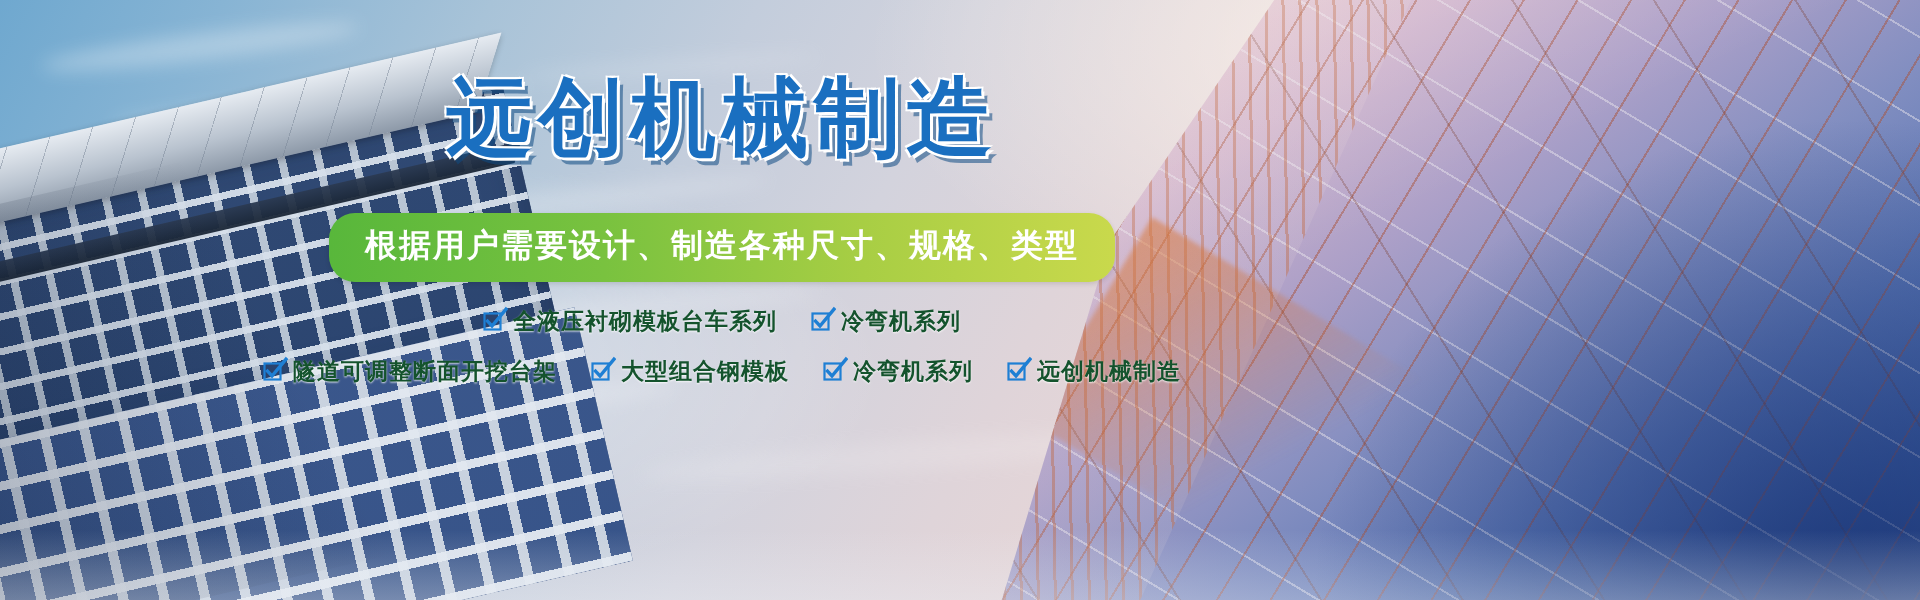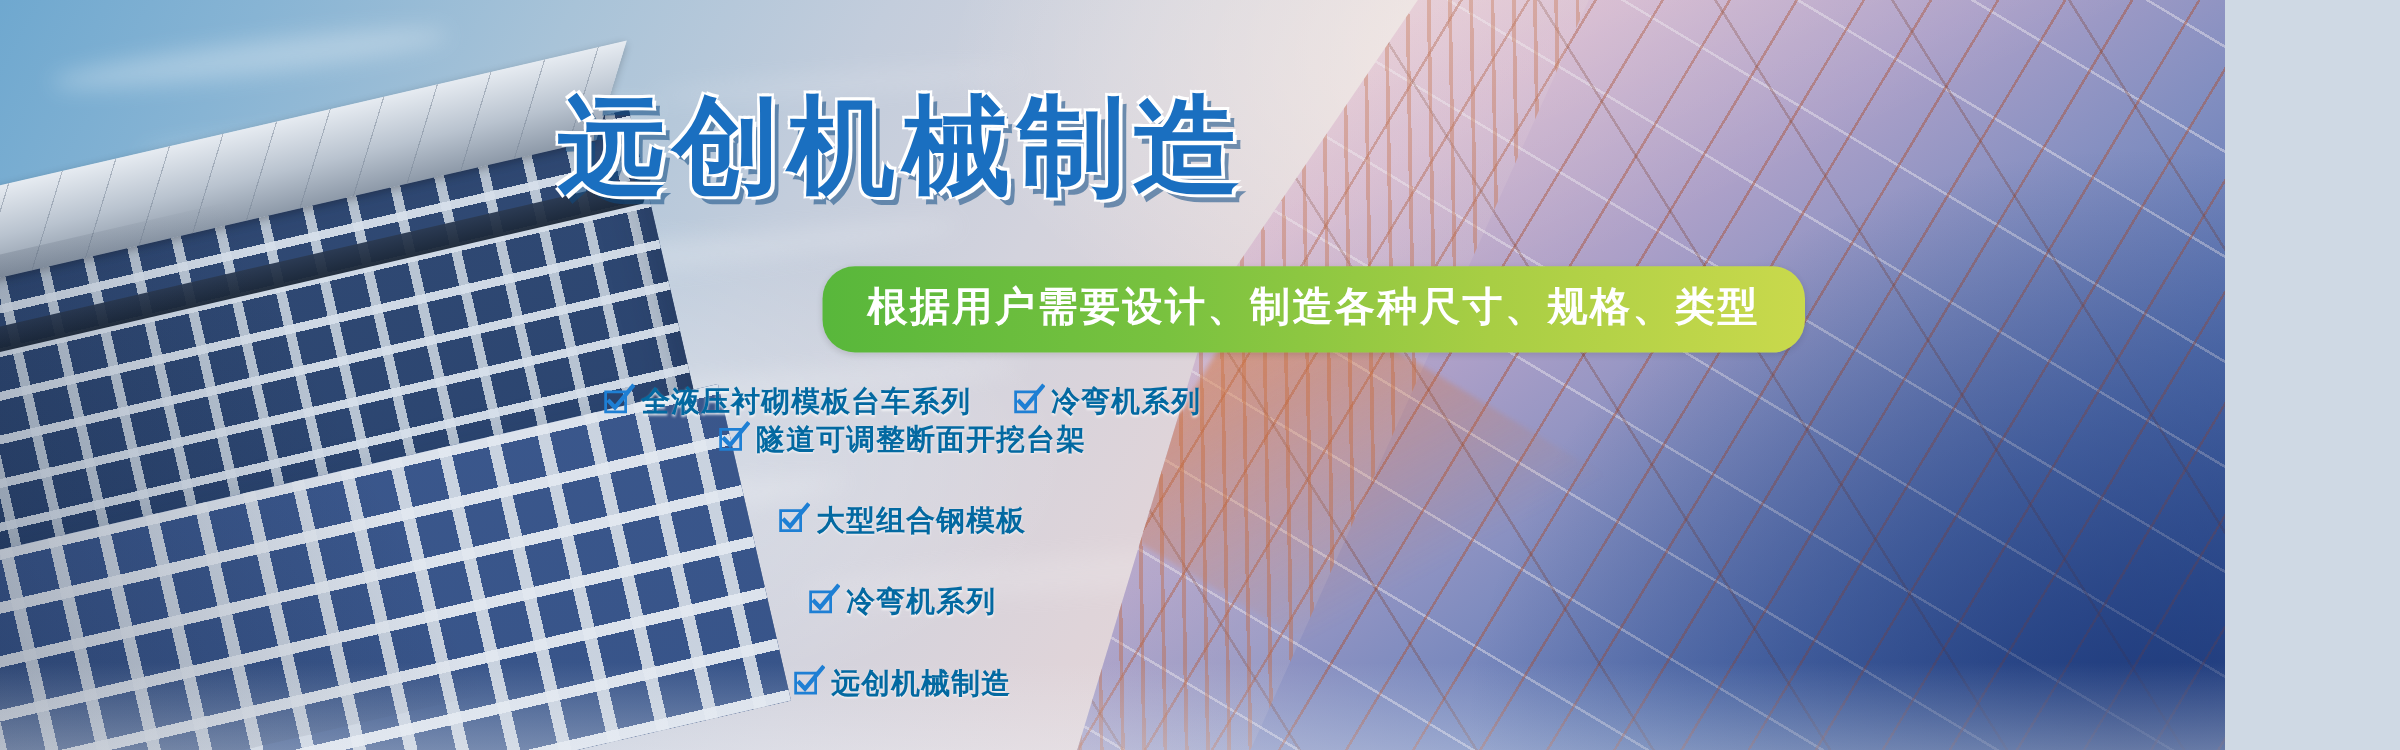--- a/index.html
+++ b/index.html
@@ -1,20 +1,20 @@
 <!DOCTYPE html>
 <html><head>
 <meta charset="utf-8">
 <style>
   * { margin:0; padding:0; box-sizing:border-box; }
   html,body { width:1920px; height:600px; overflow:hidden; background:#cfd9e4; }
   body { font-family:"Liberation Sans","DejaVu Sans",sans-serif; }
 
   .banner{
-    position:relative; width:1780px; height:600px; overflow:hidden;
+    position:relative; width:1920px; height:600px; overflow:hidden;
   }
 
   
   .sky{
     position:absolute; inset:0;
     background:
       linear-gradient(118deg,
         #6fa8cf 0%, #87b4d4 10%, #a8c3d8 22%,
         #c3cddc 34%, #d3d3dd 44%, #dfd4d9 54%,
         #e8d6d6 64%, #f0dcd6 74%, #f6e6dc 84%, #faf1e8 94%, #fdf8f2 100%);
@@ -165,42 +165,42 @@
     font-family:"DejaVu Sans","Liberation Sans",sans-serif;
     font-size:86px; font-weight:700; letter-spacing:6px;
     color:#1a6fc0; line-height:1;
     text-shadow:
       3px 3px 0 #ffffff, -2px -2px 0 #ffffff,
       2px -2px 0 #ffffff, -2px 2px 0 #ffffff,
       6px 7px 0 rgba(14,74,132,.55);
     white-space:nowrap;
   }
   .subbar-wrap{
-    position:absolute; left:0; top:213px; width:1444px; display:flex; justify-content:flex-end;
+    position:absolute; left:0; top:213px; width:1444px; display:flex; justify-content:center;
   }
   .subbar{
     display:inline-block;
     padding:11px 36px 14px;
     border-radius:26px;
     background:linear-gradient(90deg,#58b73b 0%, #79c23f 35%, #a8ce44 68%, #c9d94c 100%);
     color:#ffffff; font-size:32px; font-weight:700; letter-spacing:2px;
     font-family:"DejaVu Sans","Liberation Sans",sans-serif;
     white-space:nowrap;
     box-shadow:0 2px 5px rgba(0,0,0,.12);
   }
   .feature-row{
     position:absolute; width:1444px; left:0; display:flex; justify-content:center; align-items:center;
     gap:34px; white-space:nowrap;
   }
   .row1{ top:306px; }
-  .row2{ top:336px;flex-direction:column; }
+  .row2{ top:356px; }
   .feature{
     display:inline-flex; align-items:center; gap:9px;
     font-family:"DejaVu Sans","Liberation Sans",sans-serif;
-    font-size:23px; font-weight:700; color:#0369a1; letter-spacing:1px;
+    font-size:23px; font-weight:700; color:#14532d; letter-spacing:1px;
     text-shadow:0 1px 2px rgba(255,255,255,.85);
   }
   .chk{ position:relative; width:21px; height:21px; flex:0 0 21px; display:inline-block; }
   .chk svg{ position:absolute; left:-2px; top:-5px; width:27px; height:27px; display:block; }
 
   
   .bottom-fade{
     position:absolute; left:0; bottom:0; width:1920px; height:70px;
     background:linear-gradient(0deg, rgba(236,240,246,.35), rgba(236,240,246,0));
     pointer-events:none;

